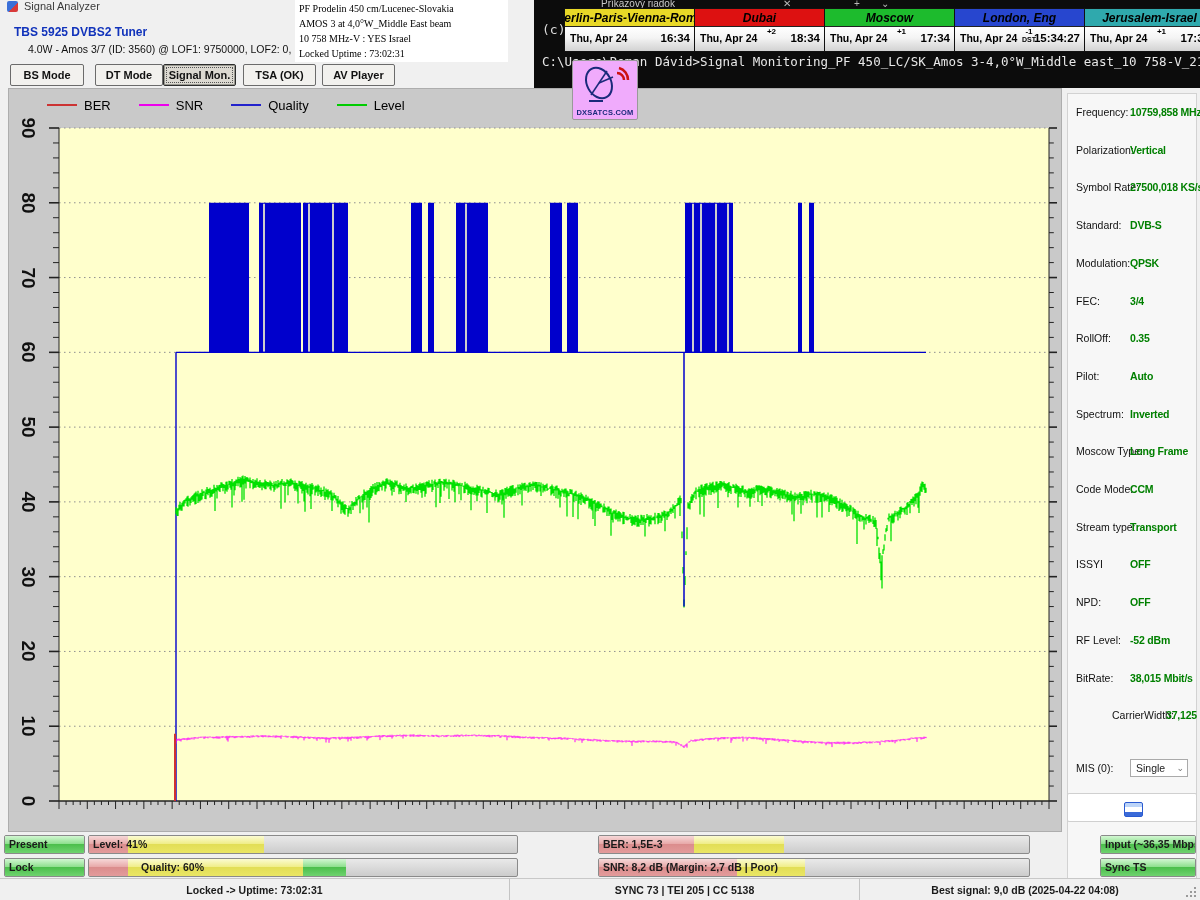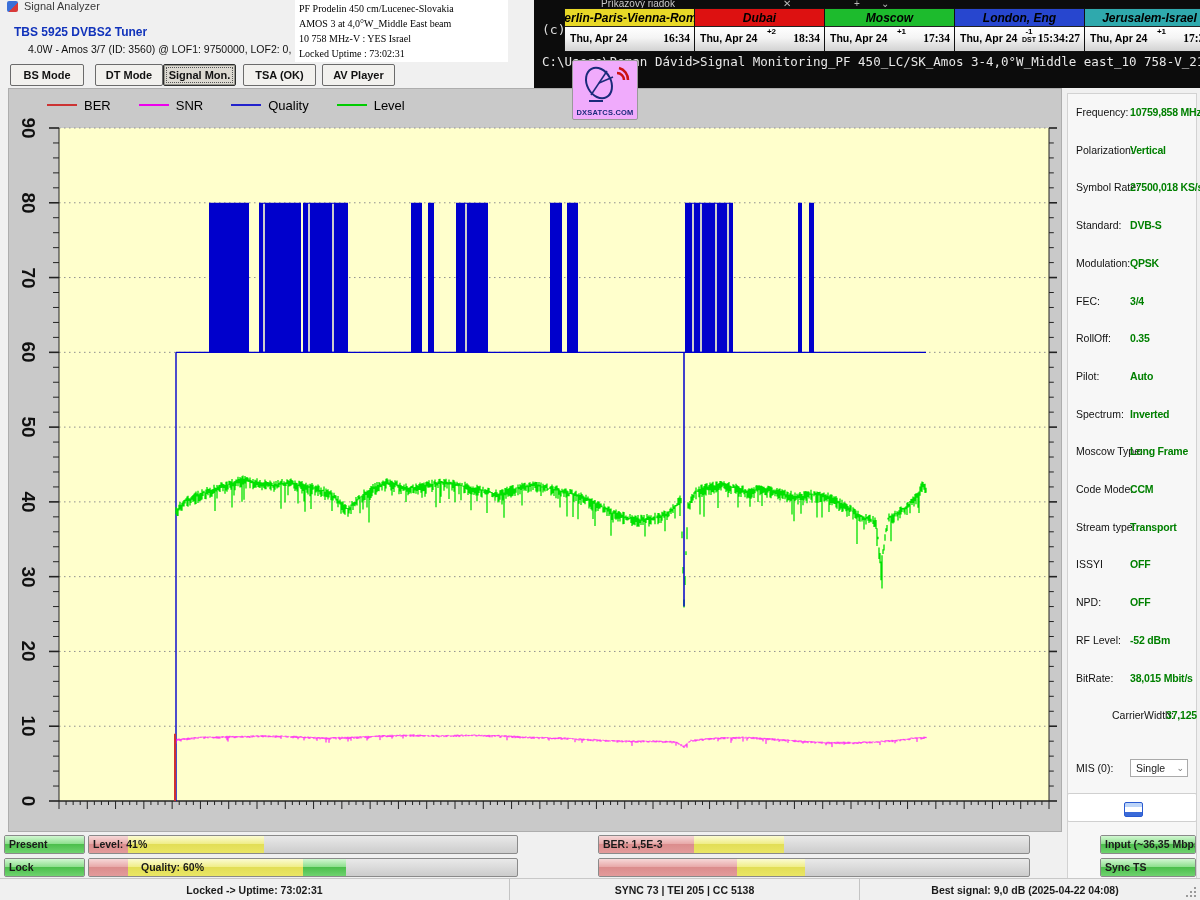--- a/index.html
+++ b/index.html
@@ -41,21 +41,21 @@
   #clockbar{position:absolute;left:30px;top:8px;width:650px;height:42px;border:1px solid #111;
     box-sizing:content-box;background:#000;}
   .clock-cell{position:absolute;top:0;height:42px;border-right:1px solid #111;box-sizing:border-box;}
   .clock-head{height:17px;border-bottom:1px solid #222;display:flex;align-items:center;justify-content:center;
     font-style:italic;font-weight:bold;font-size:12px;color:#000;white-space:nowrap;overflow:hidden;}
   .clock-body{position:relative;height:24px;
     background:linear-gradient(180deg,#ffffff 0%,#f4f4f4 45%,#d2d2d2 100%);}
   .clock-date{position:absolute;left:5px;top:5px;font-size:10.5px;font-weight:bold;color:#000;white-space:nowrap;}
   .clock-tz{position:absolute;right:48px;top:1px;font-size:8px;font-weight:bold;color:#000;text-align:center;line-height:8px;}
   .clock-tz .tz-sub{display:block;font-size:7px;}
-  .clock-time{position:absolute;right:4px;top:5px;font-size:11.5px;font-weight:bold;color:#000;white-space:nowrap;font-family:Liberation Serif, serif;}
+  .clock-time{position:absolute;right:4px;top:5px;font-size:11.5px;font-weight:bold;color:#000;white-space:nowrap;}
 
   
   #logo{position:absolute;left:572px;top:60px;width:64px;height:58px;background:#f0abfc;
     border:1px solid #999;border-radius:2px;z-index:5;}
   #logo-text{position:absolute;left:0;bottom:2px;width:100%;text-align:center;
     font-size:7.5px;font-weight:bold;color:#1a2a7a;letter-spacing:0.2px;}
 
   
   #chart-panel{position:absolute;left:8px;top:88px;width:1054px;height:744px;background:#c9c9c9;
     border:1px solid #adadad;box-sizing:border-box;}
@@ -605,20 +605,21 @@
       </div>
       <div class="ind-bar" style="left: 88px; width: 430px; top: 23px; padding-left: 48px;">
         <div class="seg seg-red" style="left: 0%; width: 9%;"></div>
         <div class="seg seg-yellow" style="left: 9%; width: 41%;"></div>
         <div class="seg seg-green" style="left: 50%; width: 10%;"></div>
         <span class="ind-label">Quality: 60%</span>
       </div>
       <div class="ind-bar" style="left: 598px; width: 432px; top: 23px;">
         <div class="seg seg-red" style="left: 0%; width: 32%;"></div>
         <div class="seg seg-yellow" style="left: 32%; width: 16%;"></div>
+        <span class="ind-label">SNR: 8,2 dB (Margin: 2,7 dB | Poor)</span>
       </div>
       <div class="ind-bar" style="left: 1100px; width: 96px; top: 23px;">
         <div class="seg seg-green" style="left: 0%; width: 100%;"></div>
         <span class="ind-label">Sync TS</span>
       </div>
     </div>
 
   <div id="statusbar">
     <div class="sb-sec" style="left:0;width:510px">Locked -&gt; Uptime: 73:02:31</div>
     <div class="sb-sec" style="left:510px;width:350px">SYNC 73 | TEI 205 | CC 5138</div>

